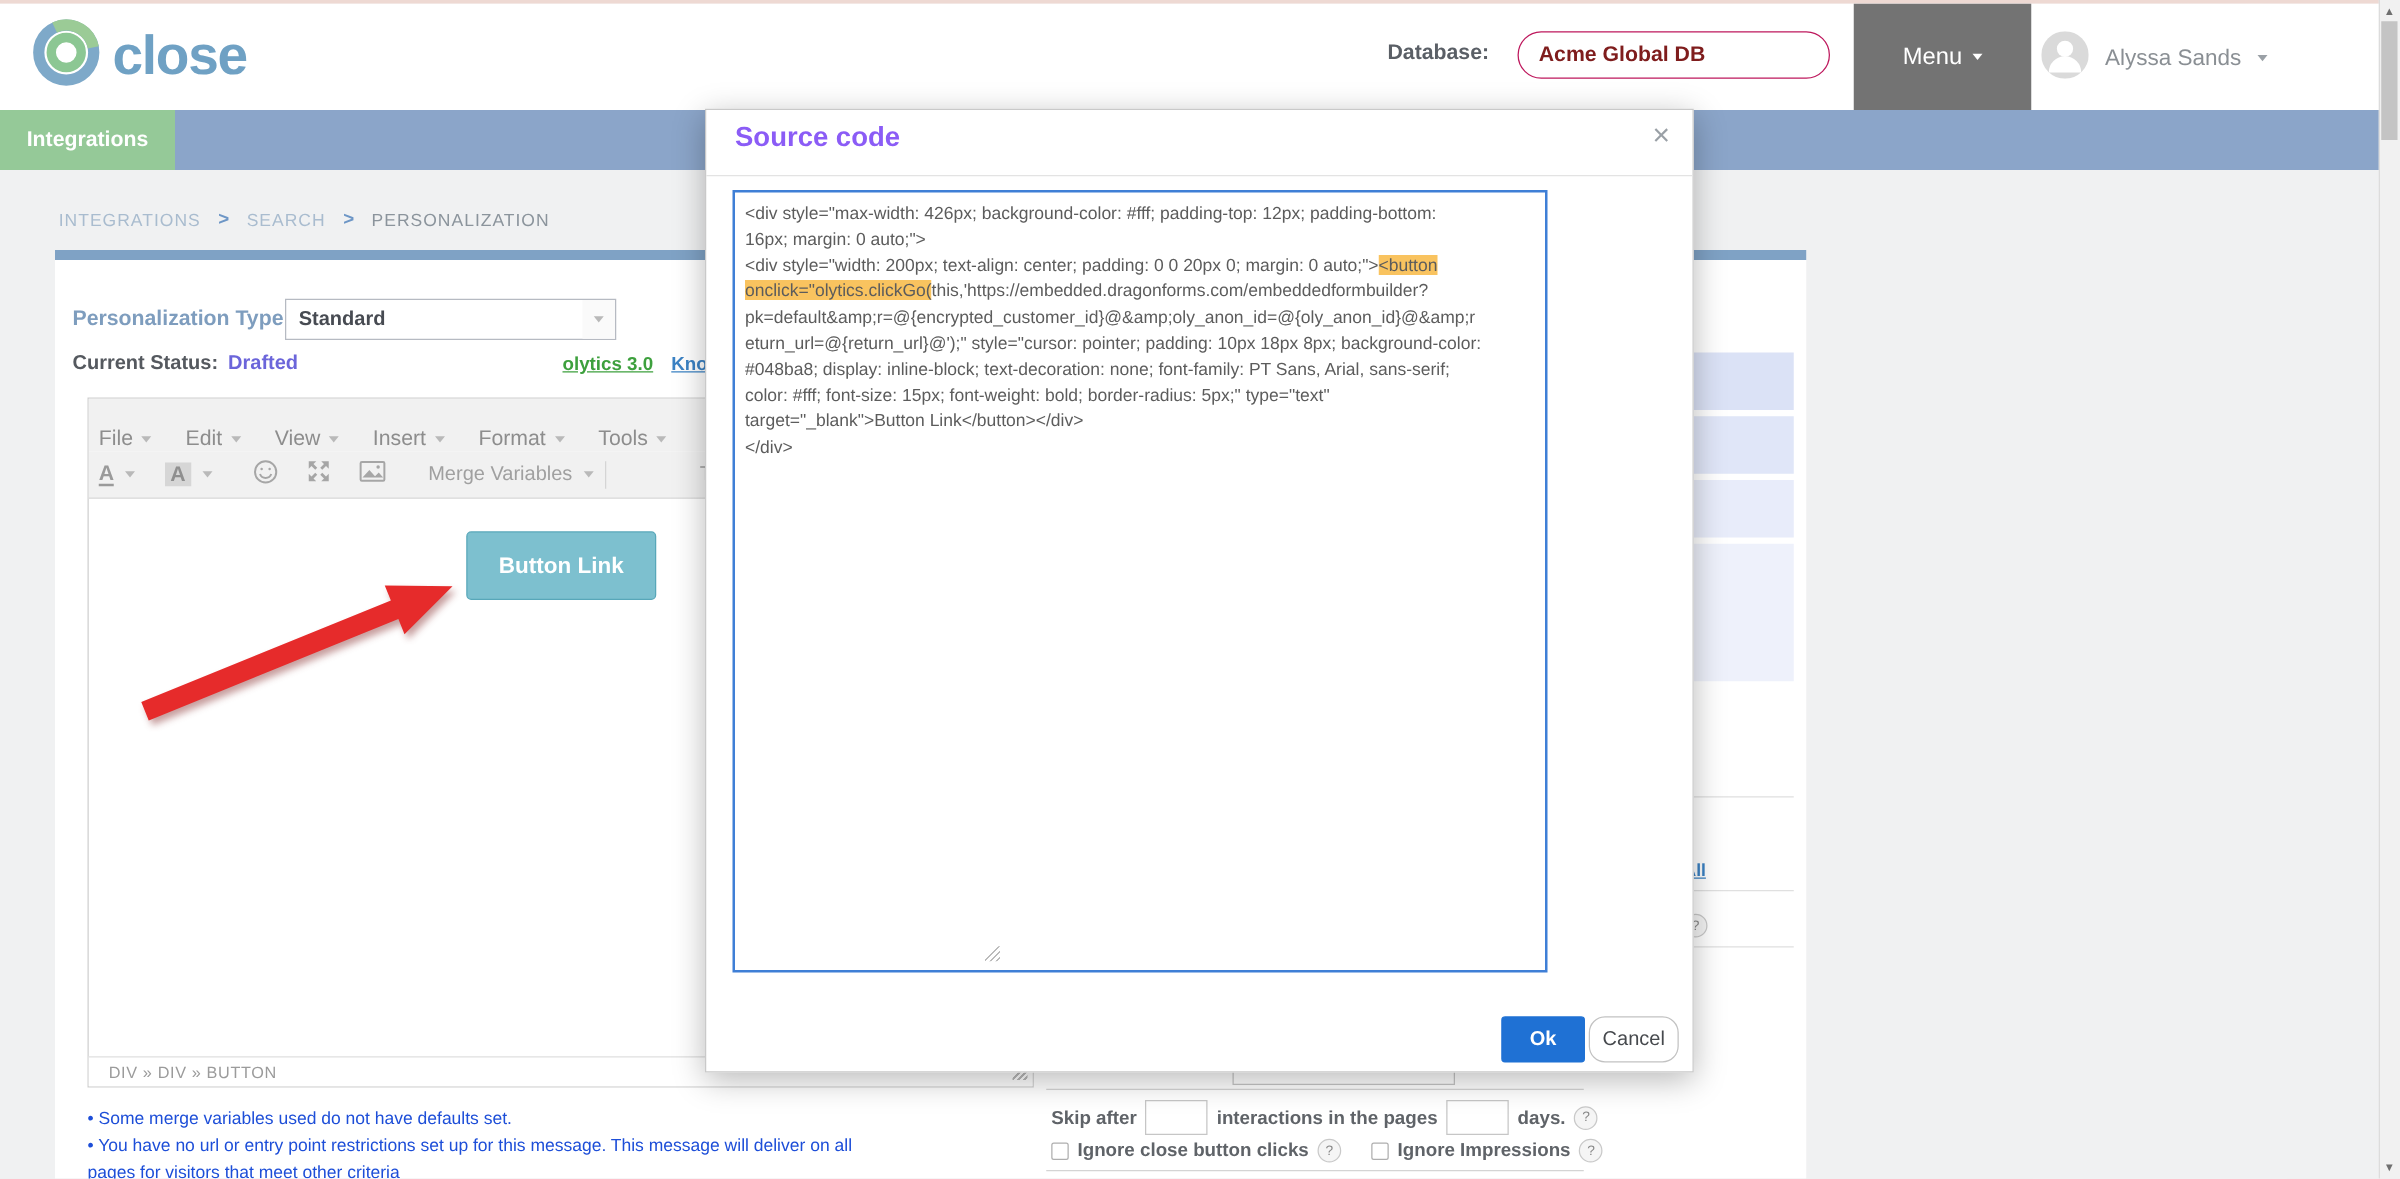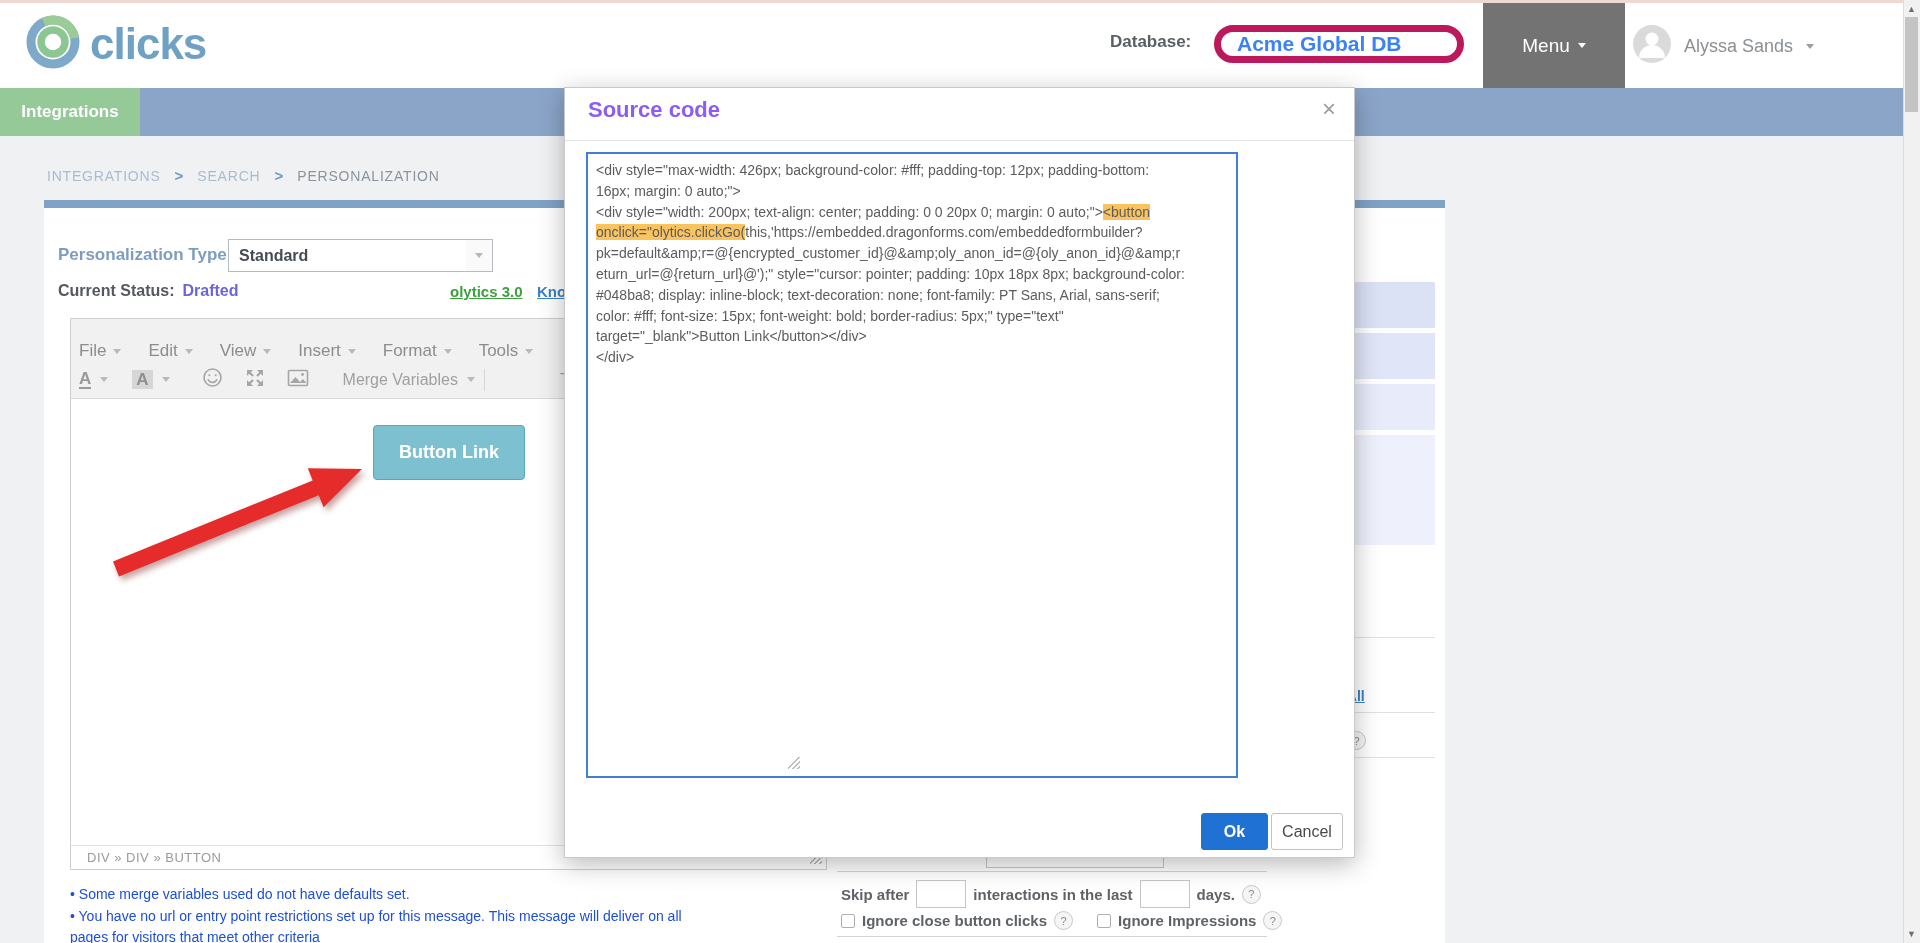--- a/index.html
+++ b/index.html
@@ -3,22 +3,22 @@
 <meta charset="utf-8">
 <style>
   html,body{margin:0;padding:0;}
   body{font-family:"Liberation Sans", sans-serif; background:#e9e9e9;}
   .page{position:relative;width:1920px;height:943px;overflow:hidden;background:#f0f1f2;}
   .abs{position:absolute;}
   .topline{left:0;top:0;width:1920px;height:3px;background:#eed9d3;}
   .header{left:0;top:3px;width:1920px;height:85px;background:#ffffff;}
   .brand-text{font-size:44px;font-weight:bold;color:#6fa1c4;letter-spacing:-1px;}
   .db-label{font-size:17px;font-weight:bold;color:#5a5f66;}
-  .db-pill{width:250px;height:38px;border:7px solid #be185d;border-radius:19px;background:#fff;
-           display:flex;align-items:center;padding-left:16px;font-size:21px;font-weight:bold;color:#3b82f6;box-sizing:border-box;}
+  .db-pill{width:250px;height:38px;border:1px solid #be185d;border-radius:19px;background:#fff;
+           display:flex;align-items:center;padding-left:16px;font-size:17px;font-weight:bold;color:#7f1d1d;box-sizing:border-box;}
   .menu-block{width:142px;height:85px;background:#737373;display:flex;align-items:center;justify-content:center;gap:8px;
               color:#fff;font-size:19px;}
   .user-name{font-size:18px;color:#8a8f94;}
   .navbar{left:0;top:88px;width:1920px;height:48px;background:#8ba5c9;}
   .navtab{width:140px;height:48px;background:#95c998;color:#fff;font-size:17px;font-weight:bold;
           display:flex;align-items:center;justify-content:center;}
   .crumb{font-size:14px;letter-spacing:0.8px;color:#a9bccf;}
   .crumb-sep{font-size:15px;font-weight:bold;color:#6d96c6;padding:0 14px;}
   .crumb-last{color:#8b949c;}
   .panel{left:44px;top:200px;width:1401px;height:743px;background:#ffffff;}
@@ -54,21 +54,21 @@
          box-shadow:0 6px 24px rgba(0,0,0,0.28);z-index:20;}
   .modal-title{font-size:22px;font-weight:bold;color:#8b5cf6;}
   .modal-close{font-size:24px;color:#9aa0a6;line-height:24px;}
   .code-box{left:586px;top:152px;width:652px;height:626px;border:2px solid #3f7fd6;background:#fff;box-sizing:border-box;
             overflow:hidden;z-index:21;}
   .code-pre{margin:0;padding:6px 8px;font-family:"Liberation Sans", sans-serif;font-size:14px;line-height:20.8px;
             color:#5c5c5c;white-space:pre;}
   .code-hl{background:#f9c35f;}
   .btn-ok{left:1201px;top:813px;width:65px;height:35px;background:#1f71d4;border:1px solid #1f71d4;border-radius:3px;
           color:#fff;font-size:16px;font-weight:bold;display:flex;align-items:center;justify-content:center;z-index:22;}
-  .btn-cancel{left:1271px;top:813px;width:70px;height:35px;background:#fff;border:1px solid #c2c2c2;border-radius:3px;
+  .btn-cancel{left:1271px;top:813px;width:70px;height:35px;background:#fff;border:1px solid #c2c2c2;border-radius:13px;
           color:#46494d;font-size:16px;display:flex;align-items:center;justify-content:center;z-index:22;}
   .bc-label{font-size:15px;font-weight:bold;color:#5f6368;}
   .bc-input{width:50px;height:28px;border:1px solid #c6c6c6;background:#fff;box-sizing:border-box;}
   .helpq{width:17px;height:17px;border-radius:50%;border:1px solid #c9c9c9;background:#f5f5f5;color:#8a8a8a;
          font-size:11px;display:flex;align-items:center;justify-content:center;}
   .checkbox{width:14px;height:14px;border:1px solid #aeaeae;border-radius:2px;background:#fff;box-sizing:border-box;}
   .grip{width:12px;height:12px;background:
         linear-gradient(135deg, transparent 0 45%, #bbb 45% 52%, transparent 52% 65%, #bbb 65% 72%, transparent 72% 85%, #bbb 85% 92%, transparent 92%);}
   .scrollbar{left:1903px;top:0;width:17px;height:943px;background:#f1f1f1;border-left:1px solid #dcdcdc;box-sizing:border-box;z-index:30;}
   .sb-thumb{left:1905px;top:17px;width:13px;height:95px;background:#c4c4c4;z-index:31;}
@@ -84,21 +84,21 @@
   <div class="abs header"></div>
 
   <div class="abs" style="left:24px;top:13px;display:flex;align-items:center;gap:8px;">
     <span>
       <svg width="58" height="58" viewBox="0 0 58 58">
         <circle cx="29" cy="29" r="22" fill="none" stroke="#7ea9c9" stroke-width="9"></circle>
         <circle cx="29" cy="29" r="22" fill="none" stroke="#9bcb96" stroke-width="9" stroke-dasharray="40 105" transform="rotate(-115 29 29)"></circle>
         <circle cx="29" cy="29" r="12" fill="none" stroke="#8cc793" stroke-width="7.5"></circle>
       </svg>
     </span>
-    <span class="brand-text">clicks</span>
+    <span class="brand-text">close</span>
   </div>
 
   <div class="abs db-label" style="left:1110px;top:32px;">Database:</div>
   <div class="abs db-pill" style="left:1214px;top:25px;">Acme Global DB</div>
 
   <div class="abs menu-block" style="left:1483px;top:3px;">
     <span>Menu</span>
     <span class="caret caret-white"></span>
   </div>
 
@@ -234,21 +234,21 @@
   <div class="abs error-line" style="left:70px;top:884px;width:680px;">• Some merge variables used do not have defaults set.</div>
   <div class="abs error-line" style="left:70px;top:906px;width:680px;">• You have no url or entry point restrictions set up for this message. This message will deliver on all
 pages for visitors that meet other criteria</div>
 
   <div class="abs bc-input" style="left:986px;top:840px;width:178px;"></div>
   <div class="abs rp-divider" style="left:837px;top:871px;width:430px;background:#d4d4d4;"></div>
 
   <div class="abs" style="left:841px;top:880px;display:flex;align-items:center;gap:7px;">
     <span class="bc-label">Skip after</span>
     <span class="bc-input"></span>
-    <span class="bc-label">interactions in the last</span>
+    <span class="bc-label">interactions in the pages</span>
     <span class="bc-input"></span>
     <span class="bc-label">days.</span>
     <span class="helpq">?</span>
   </div>
 
   <div class="abs" style="left:841px;top:911px;display:flex;align-items:center;gap:7px;">
     <span class="checkbox"></span>
     <span class="bc-label">Ignore close button clicks</span>
     <span class="helpq">?</span>
     <span style="width:10px;"></span>

